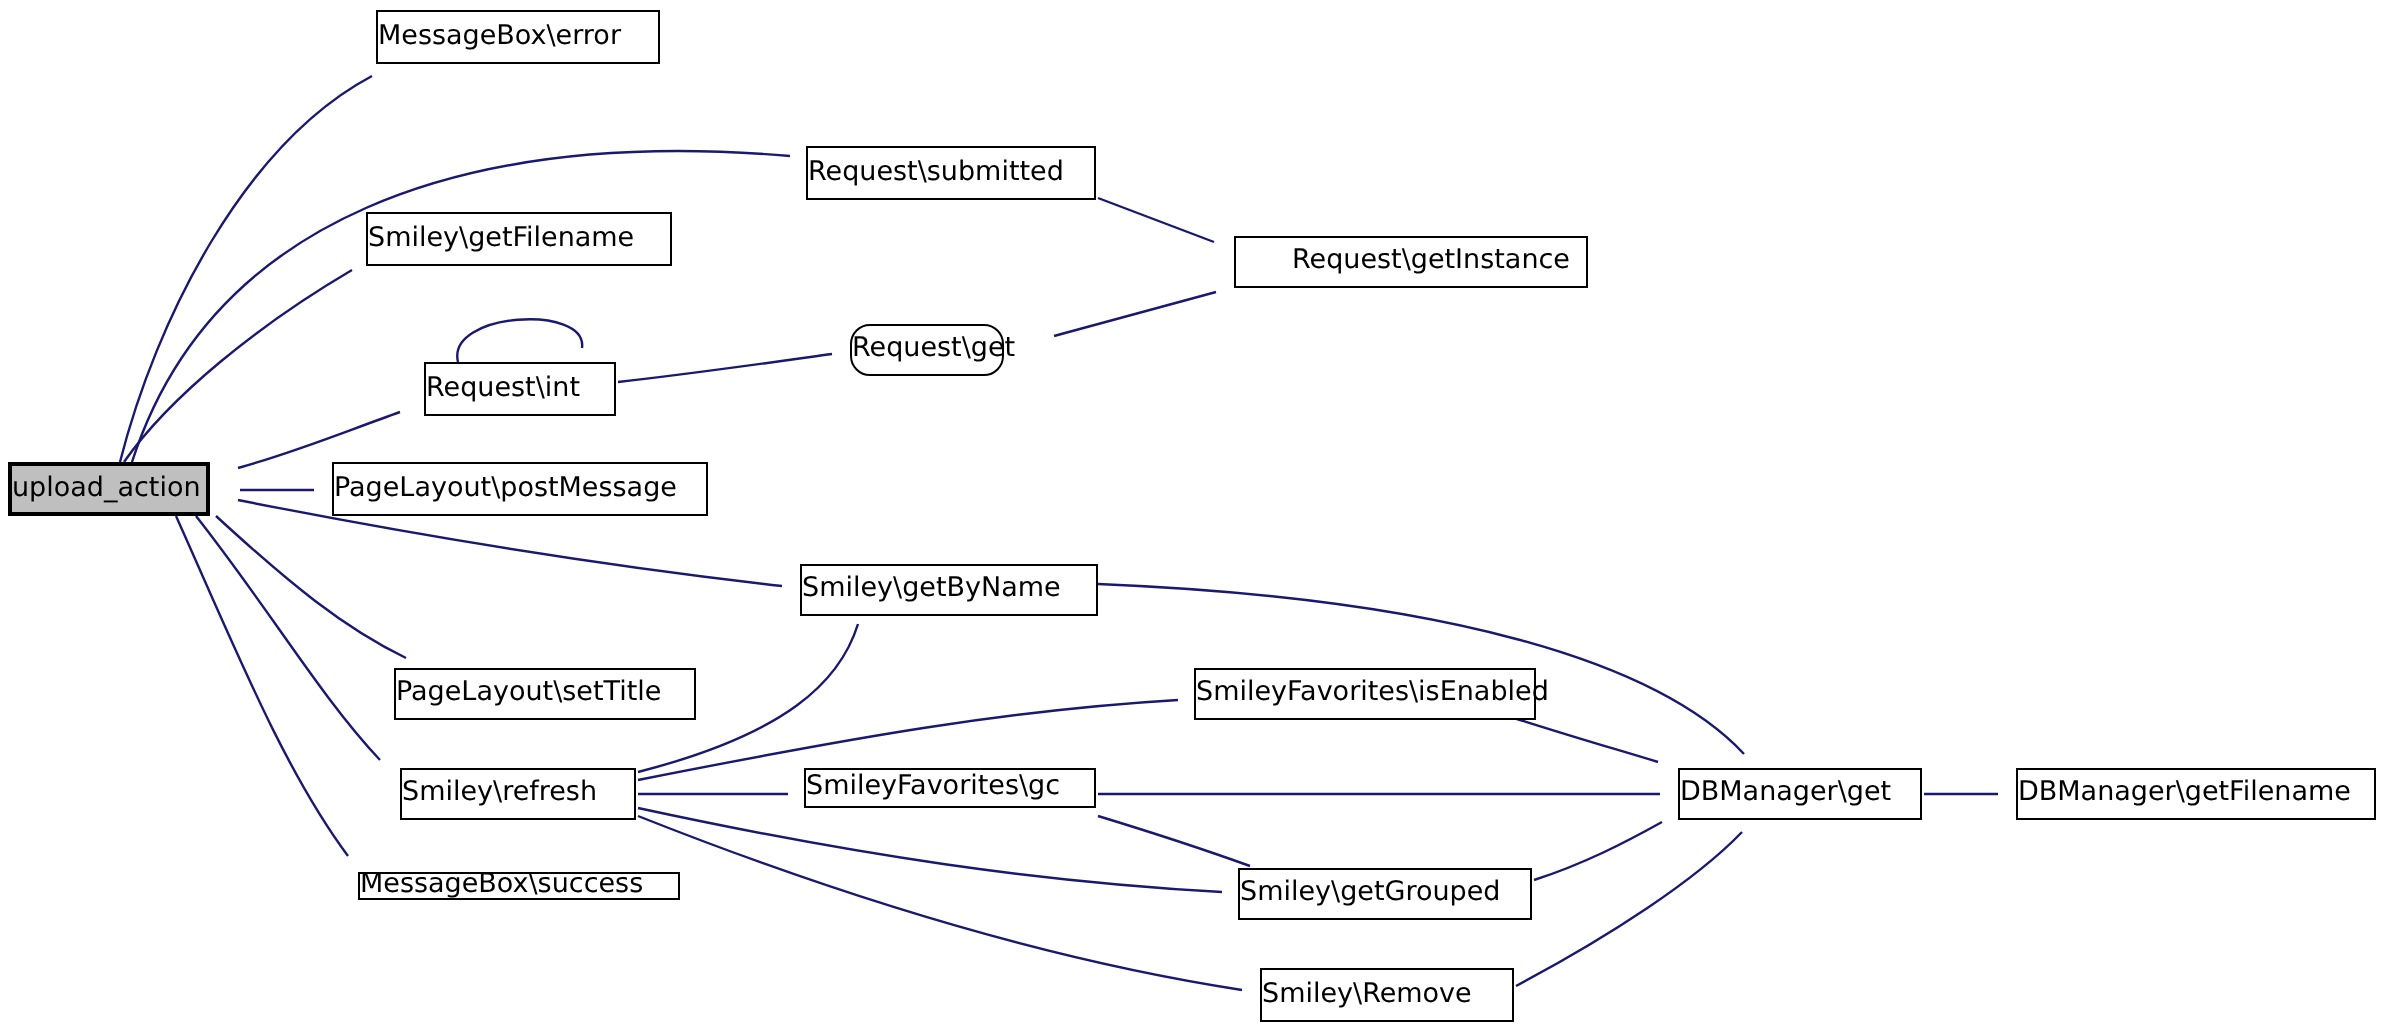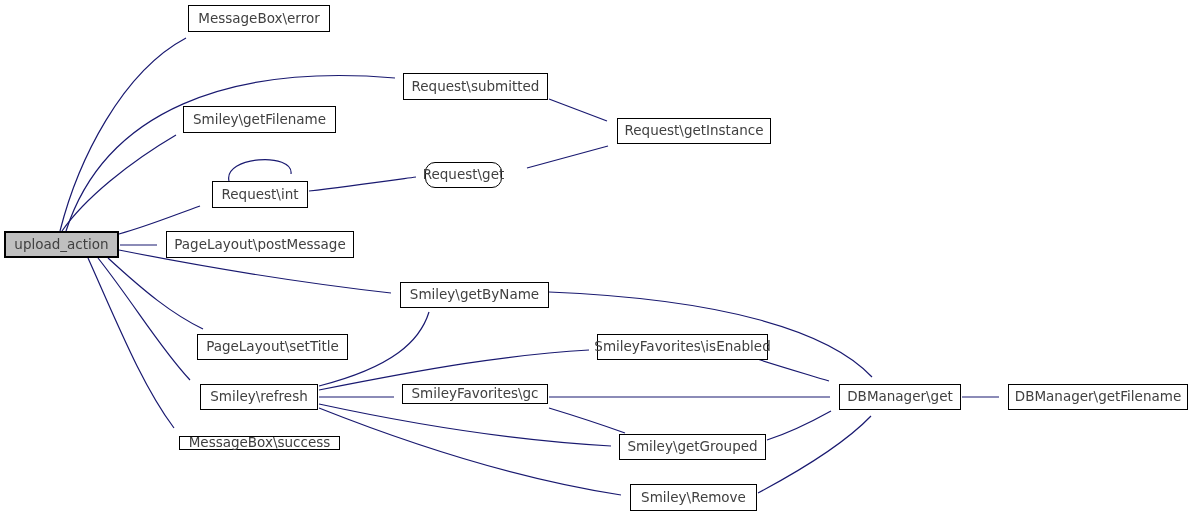--- a/index.html
+++ b/index.html
@@ -24,26 +24,26 @@
   }
   .edge-layer path {
     fill: none;
     stroke-width: 1.2px;
   }
   .node {
     position: absolute;
     box-sizing: border-box;
     border: 1px solid #000000;
     background: #ffffff;
-    color: #404040;
+    color: #000000;
     font-size: 13.5px;
     line-height: 1;
     display: flex;
     align-items: center;
-    justify-content: center;
+    justify-content: flex-start;
     white-space: nowrap;
     cursor: pointer;
   }
   .node.highlighted {
     border-width: 2px;
     cursor: default;
   }
 </style>
 </head>
 <body>
@@ -77,33 +77,33 @@
         <path d="M549,408 C572,415 600,424 625,433" stroke="#191970" marker-end="url(#arrowhead)"></path>
         <path d="M549,397 L830,397" stroke="#191970" marker-end="url(#arrowhead)"></path>
         <path d="M549,292 C720,299 828,330 872,377" stroke="#191970" marker-end="url(#arrowhead)"></path>
         <path d="M757,359 C785,368 806,374 829,381" stroke="#191970" marker-end="url(#arrowhead)"></path>
         <path d="M767,440 C792,432 813,421 831,411" stroke="#191970" marker-end="url(#arrowhead)"></path>
         <path d="M758,493 C805,468 848,440 871,416" stroke="#191970" marker-end="url(#arrowhead)"></path>
         <path d="M962,397 L999,397" stroke="#191970" marker-end="url(#arrowhead)"></path>
       </g>
   </svg>
   <div id="node-group">
-      <div class="node highlighted" style="left: 4px; top: 231px; width: 115px; height: 27px; background: rgb(191, 191, 191); border-color: rgb(0, 0, 0);">
+      <div class="node highlighted" style="left: 4px; top: 231px; width: 101px; height: 27px; background: rgb(191, 191, 191); border-color: rgb(0, 0, 0);">
         <span>upload_action</span>
       </div>
       <div class="node" style="left: 188px; top: 5px; width: 142px; height: 27px; background: rgb(255, 255, 255); border-color: rgb(0, 0, 0);">
         <span>MessageBox\error</span>
       </div>
       <div class="node" style="left: 403px; top: 73px; width: 145px; height: 27px; background: rgb(255, 255, 255); border-color: rgb(0, 0, 0);">
         <span>Request\submitted</span>
       </div>
       <div class="node" style="left: 183px; top: 106px; width: 153px; height: 27px; background: rgb(255, 255, 255); border-color: rgb(0, 0, 0);">
         <span>Smiley\getFilename</span>
       </div>
-      <div class="node" style="left: 617px; top: 118px; width: 154px; height: 26px; background: rgb(255, 255, 255); border-color: rgb(0, 0, 0);">
+      <div class="node" style="left: 617px; top: 118px; width: 177px; height: 26px; background: rgb(255, 255, 255); border-color: rgb(0, 0, 0); padding-left: 28px;">
         <span>Request\getInstance</span>
       </div>
       <div class="node" style="left: 425px; top: 162px; width: 77px; height: 26px; background: rgb(255, 255, 255); border-color: rgb(0, 0, 0); border-radius: 10px;">
         <span>Request\get</span>
       </div>
       <div class="node" style="left: 212px; top: 181px; width: 96px; height: 27px; background: rgb(255, 255, 255); border-color: rgb(0, 0, 0);">
         <span>Request\int</span>
       </div>
       <div class="node" style="left: 166px; top: 231px; width: 188px; height: 27px; background: rgb(255, 255, 255); border-color: rgb(0, 0, 0);">
         <span>PageLayout\postMessage</span>

